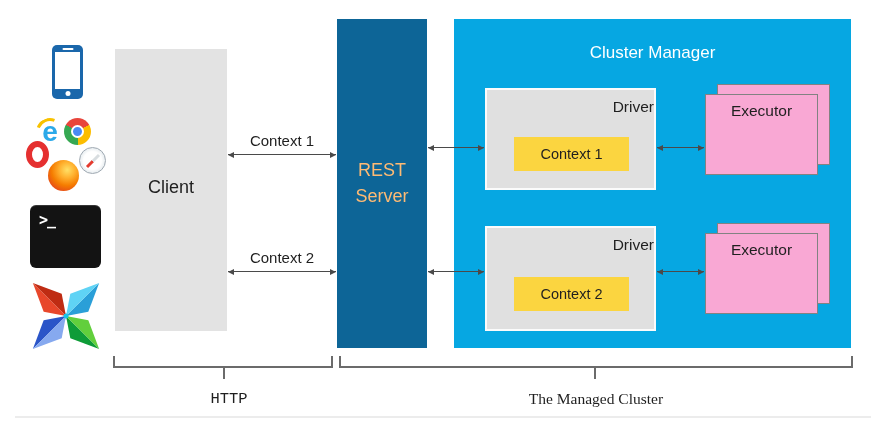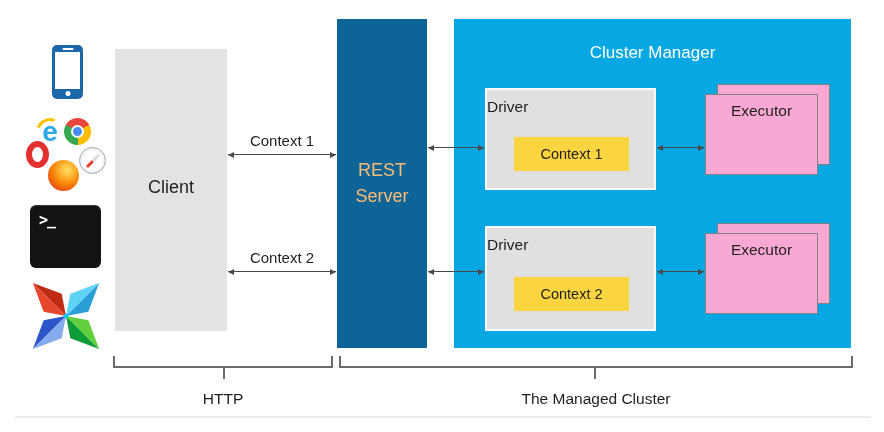--- a/index.html
+++ b/index.html
@@ -15,21 +15,21 @@
   .rest-box{left:337px;top:19px;width:90px;height:329px;background:var(--rest-server-bg);
     display:flex;align-items:center;justify-content:center;}
   .rest-label{color:#fdba74;font-size:18px;line-height:1.4;text-align:center;white-space:pre-line;}
   .cluster-box{left:454px;top:19px;width:397px;height:329px;background:var(--cluster-manager-bg);}
   .cluster-title{left:0;top:24px;width:100%;text-align:center;color:#fff;font-size:17px;}
 
   
   .driver{background:var(--panel-bg);border:2px solid #fbfbfb;}
   .driver1{left:485px;top:88px;width:171px;height:102px;}
   .driver2{left:485px;top:226px;width:171px;height:105px;}
-  .driver-title{left:0;top:8px;width:100%;text-align:left;font-size:15.5px;}
+  .driver-title{left:0;top:8px;width:100%;text-align:right;font-size:15.5px;}
   .context-chip{width:115px;height:34px;background:var(--context-bg);
     display:flex;align-items:center;justify-content:center;font-size:14.5px;}
   .context1{left:514px;top:137px;}
   .context2{left:514px;top:277px;}
   .exec{width:113px;height:81px;background:#f9a8d4;border:1.4px solid #828282;}
   .exec-back1{left:717px;top:84px;}
   .exec-front1{left:705px;top:94px;}
   .exec-back2{left:717px;top:223px;}
   .exec-front2{left:705px;top:233px;}
   .exec-title{left:0;top:7px;width:100%;text-align:center;font-size:15.5px;}
@@ -52,22 +52,22 @@
 
   
   .brace{border-left:2px solid var(--brace);border-right:2px solid var(--brace);
     border-bottom:2px solid var(--brace);height:12px;}
   .brace-http{left:113px;top:356px;width:220px;}
   .brace-cluster{left:339px;top:356px;width:514px;}
   .brace-tick{width:2px;height:11px;background:var(--brace);}
   .tick-http{left:223px;top:368px;}
   .tick-cluster{left:594px;top:368px;}
   .brace-lab{text-align:center;font-size:15.5px;}
-  .lab-http{left:113px;top:390px;width:220px;}
-  .lab-cluster{left:339px;top:390px;width:514px;}
+  .lab-http{left:119px;top:390px;width:220px;font-family:Liberation Mono, monospace;}
+  .lab-cluster{left:339px;top:390px;width:514px;font-family:Liberation Serif, serif;}
   .bottom-rule{left:15px;top:416px;width:856px;height:2px;background:#ececec;}
 
   
   .phone{left:52px;top:45px;width:31px;height:54px;background:#1a67ab;border-radius:5px;}
   .phone .screen{position:absolute;left:3px;right:3px;top:7px;bottom:10px;background:#fff;}
   .phone .speaker{position:absolute;top:3px;left:50%;transform:translateX(-50%);
     width:11px;height:2px;background:#fff;border-radius:1px;}
   .phone .home{position:absolute;bottom:3px;left:50%;transform:translateX(-50%);
     width:5px;height:5px;background:#fff;border-radius:50%;}
 

